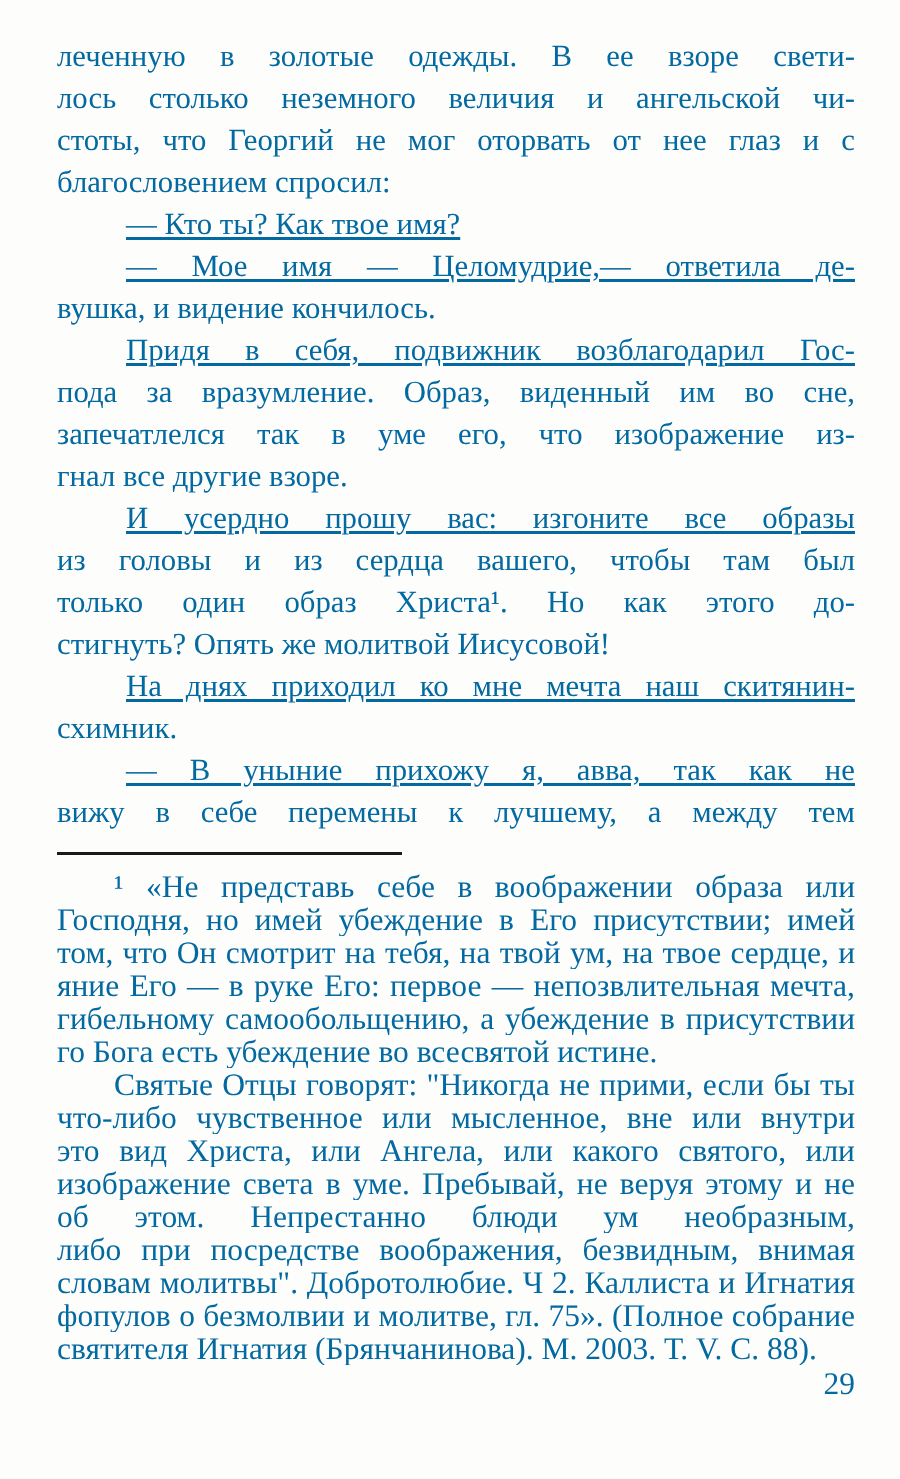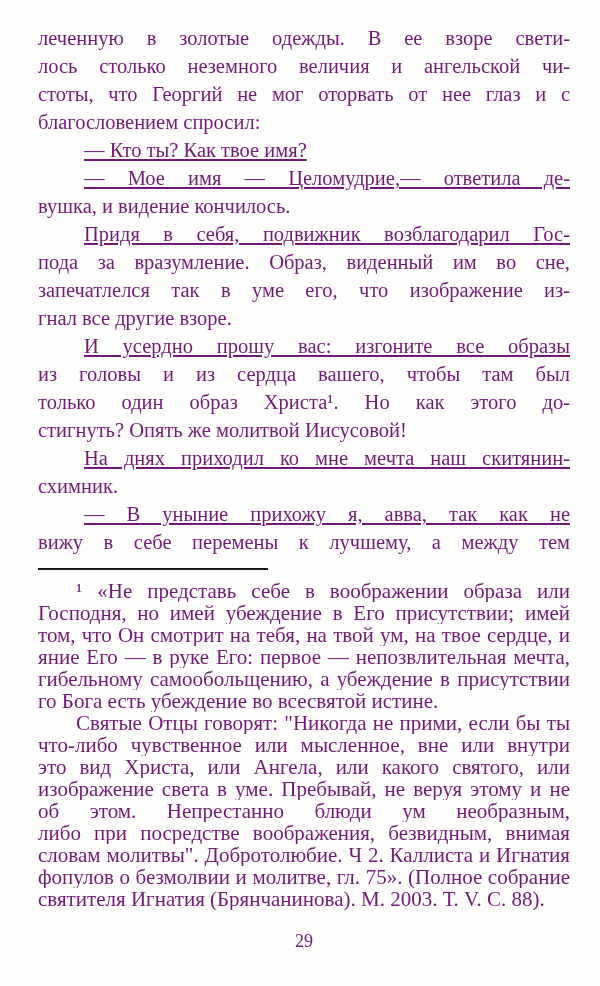--- a/index.html
+++ b/index.html
@@ -6,21 +6,21 @@
     margin: 0;
     padding: 0;
     background: #e8e8e8;
   }
   .page {
     position: relative;
     width: 600px;
     height: 986px;
     margin: 0 auto;
     background: #fdfdfc;
-    color: #701a75;
+    color: #0369a1;
     font-family: "Liberation Serif", "DejaVu Serif", serif;
     box-sizing: border-box;
     padding: 24px 30px 0 38px;
     overflow: hidden;
   }
   .body-text {
     width: 532px;
   }
   .line {
     text-align: justify;
@@ -51,24 +51,24 @@
   }
   .footnote .line {
     font-size: 21px;
     line-height: 22px;
     height: 22px;
   }
   .footnote .line.ind {
     text-indent: 38px;
   }
   .page-number {
-    margin-top: 21px;
+    margin-top: 0;
     width: 532px;
-    text-align: center;
-    font-size: 18px;
+    text-align: right;
+    font-size: 21px;
   }
 </style>
 </head>
 <body>
 
 <div class="page">
 
   <div class="body-text">
     <div class="line">леченную в золотые одежды. В ее взоре свети-</div>
     <div class="line">лось столько неземного величия и ангельской чи-</div>

